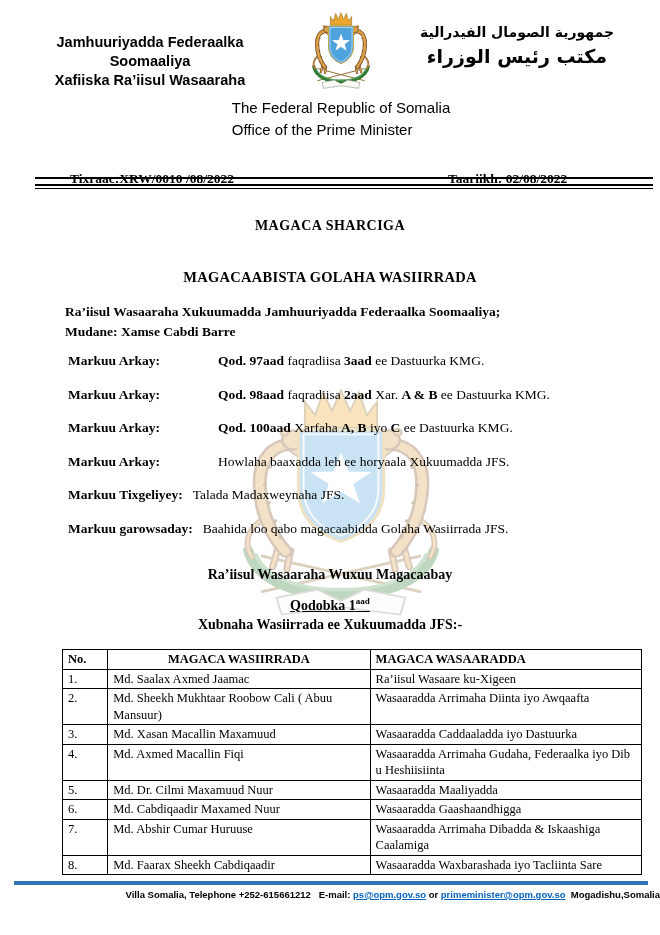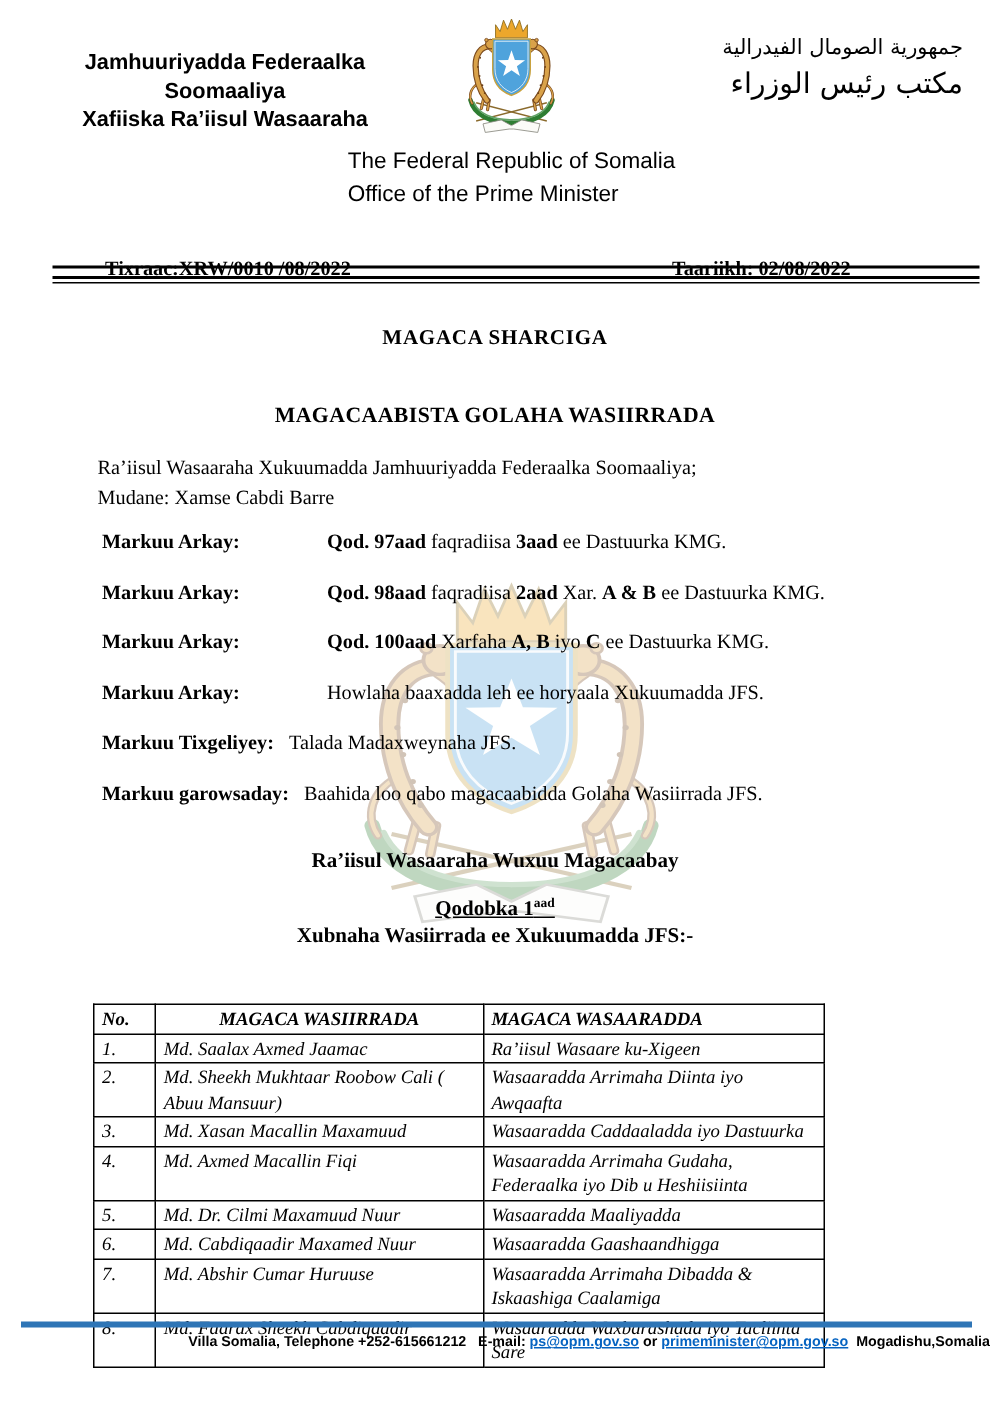--- a/index.html
+++ b/index.html
@@ -6,53 +6,53 @@
   body{
     width:660px;height:935px;background:#ffffff;position:relative;
     font-family:"Liberation Serif",serif;color:#000;overflow:hidden;
   }
   .abs{position:absolute;}
 
   
   #hdr-left{left:28px;top:33px;width:244px;text-align:center;
     font-family:"Liberation Sans",sans-serif;font-weight:bold;font-size:14.5px;line-height:19px;}
   #crest{left:341px;top:11px;transform:translateX(-50%);}
-  #hdr-ar{right:18px;top:21px;width:250px;text-align:right;
-    font-family:"DejaVu Sans",sans-serif;font-weight:normal;}
+  #hdr-ar{right:18px;top:21px;width:250px;text-align:center;
+    font-family:"DejaVu Sans",sans-serif;font-weight:bold;}
   #hdr-ar .l1{font-size:14px;line-height:22px;}
   #hdr-ar .l2{font-size:19px;line-height:26px;}
   #hdr-en{left:341px;top:97px;transform:translateX(-50%);white-space:nowrap;
     font-family:"Liberation Sans",sans-serif;font-size:15px;line-height:22px;}
 
   
   #refline{left:35px;top:169px;width:618px;height:22px;font-weight:bold;font-size:13.5px;}
   #refline .rl{position:absolute;left:0;right:0;height:1.6px;background:#000;}
   #refline .txt{position:absolute;top:2px;white-space:nowrap;}
   #refline .ref-l{left:35px;}
   #refline .ref-r{left:413px;}
 
   .center-b{left:0;right:0;text-align:center;font-weight:bold;}
   #title-main{top:218px;font-size:14px;letter-spacing:.5px;}
   #title-sub{top:269px;font-size:14.5px;letter-spacing:.3px;}
 
-  #intro{left:65px;top:302px;right:30px;font-weight:normal;font-size:13.5px;line-height:20px;}
+  #intro{left:65px;top:302px;right:30px;font-weight:bold;font-size:13.5px;line-height:20px;}
 
   #entries{left:68px;top:351px;right:26px;font-size:13.5px;}
   .entry{display:flex;margin-bottom:13.5px;line-height:20px;}
   .entry .lab{font-weight:bold;flex:0 0 150px;}
   .entry.snug .lab{flex:0 0 auto;margin-right:10px;}
   .entry .val{flex:1;}
 
   #appoint{top:567px;font-size:14px;}
   #article{top:596px;font-size:14px;}
   #article .u{text-decoration:underline;}
   #article sup{font-size:9px;}
   #article-sub{top:617px;font-size:14px;}
 
-  #tbl{left:62px;top:669px;width:488px;border-collapse:collapse;font-size:12.5px;line-height:16.5px;font-style:italic;}
+  #tbl{left:62px;top:649px;width:580px;border-collapse:collapse;font-size:12.5px;line-height:16.5px;}
   #tbl th,#tbl td{border:1px solid #000;padding:1px 5px;vertical-align:top;text-align:left;}
   #tbl th{font-weight:bold;}
   #tbl th.c{text-align:center;}
 
   #blue-rule{left:14px;top:881px;width:634px;height:3.5px;background:#2E75B6;}
   #footer{left:0;right:0;top:889px;text-align:right;white-space:pre-wrap;
     font-family:"Liberation Sans",sans-serif;font-weight:bold;font-size:9.5px;}
   #footer a{color:#0563C1;text-decoration:underline;cursor:pointer;}
 
   #watermark{left:341px;top:386px;transform:translateX(-50%);opacity:.3;z-index:0;}

